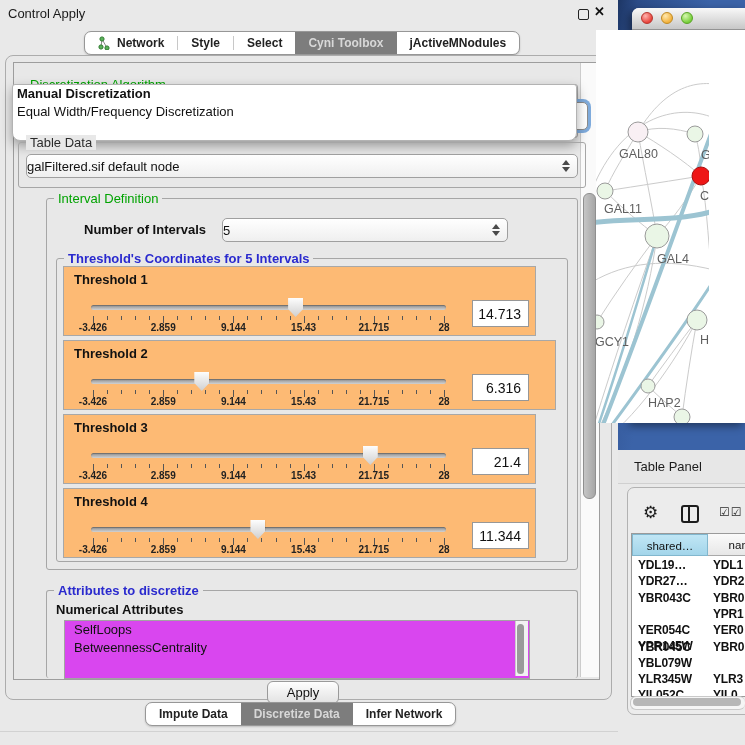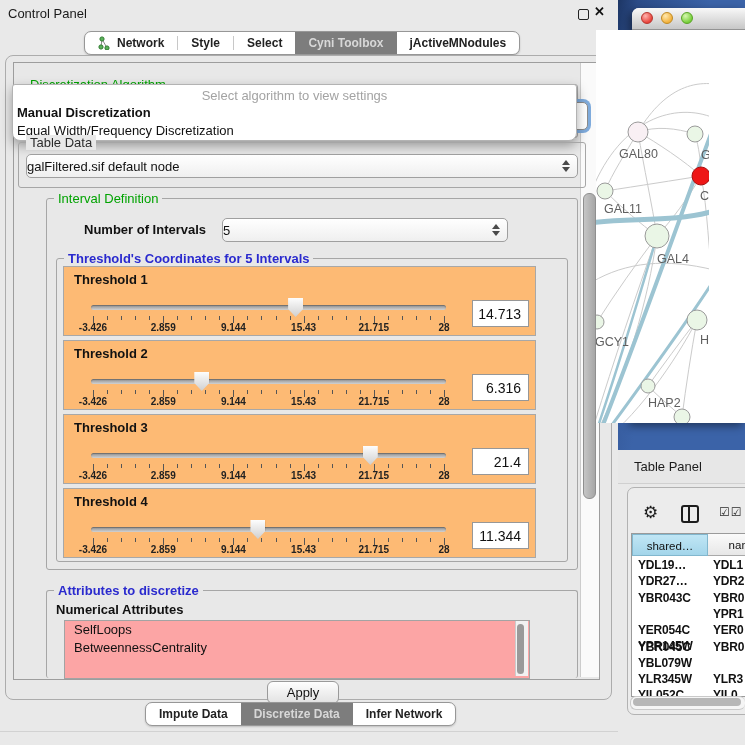--- a/index.html
+++ b/index.html
@@ -62,21 +62,21 @@
             background:linear-gradient(180deg,#8e8e8e,#d2d2d2);box-shadow:inset 0 1px 1px rgba(0,0,0,.25);}
   .th-thumb{position:absolute;top:31px;width:15px;height:19px;
             clip-path:polygon(0 0,100% 0,100% 58%,50% 100%,0 58%);
             background:linear-gradient(#fdfdfd,#cfcfcf);filter:drop-shadow(0 1px 1px rgba(0,0,0,.45));}
   .tick{position:absolute;width:1px;background:#555;top:49px;}
   .th-scale{position:absolute;top:55px;transform:translateX(-50%);font-size:10px;font-weight:bold;color:#222;}
   .th-value{position:absolute;left:408px;top:33px;width:57px;height:27px;background:#fff;border:1px solid #979797;
             font-size:14px;text-align:right;line-height:27px;padding-right:7px;box-sizing:border-box;}
 
   
-  #attr-list{left:64px;top:620px;width:464px;height:57px;background:#fca5a5;border:1px solid #a3a3a3;overflow:hidden;}
+  #attr-list{left:64px;top:620px;width:464px;height:57px;background:#d946ef;border:1px solid #a3a3a3;overflow:hidden;}
   #attr-list .item{height:18px;line-height:18px;padding-left:9px;font-size:13px;}
   #attr-scroll{left:515px;top:621px;width:12px;height:55px;background:#f2f2f2;border-left:1px solid #ccc;}
   #attr-thumb{left:517px;top:624px;width:7px;height:50px;background:#9a9a9a;border-radius:4px;}
 
   #apply-btn{left:267px;top:681px;width:70px;height:21px;border:1px solid #9a9a9a;border-radius:6px;
              background:linear-gradient(#fefefe,#e2e2e2);font-size:13px;text-align:center;line-height:21px;}
   #bottom-line{left:0;top:731px;width:618px;height:1px;background:#d2d2d2;}
 
   
   #desktop{left:618px;top:0;width:127px;height:450px;
@@ -105,21 +105,21 @@
   #tp-h1{left:0;width:76px;background:linear-gradient(#c0e6f5,#a3d5ea);border:1px solid #82b7ce;}
   #tp-h2{left:76px;width:70px;background:linear-gradient(#fafafa,#e7e7e7);border-bottom:1px solid #a9a9a9;}
   .tp-cell{position:absolute;font-size:12px;font-weight:600;letter-spacing:-.2px;white-space:nowrap;}
   #tp-hscroll{left:630px;top:696px;width:114px;height:12px;background:#f5f5f5;border:1px solid #c9c9c9;
               border-radius:6px;border-right:none;}
   #tp-hthumb{left:633px;top:698px;width:108px;height:8px;background:#b7b7b7;border-radius:4px;}
 </style>
 </head>
 <body>
 
-<div class="abs" id="cp-title">Control Panel</div>
+<div class="abs" id="cp-title">Control Apply</div>
 <div class="abs" id="float-btn"></div>
 <div class="abs" id="close-btn">✕</div>
 
 <div class="abs seg-bar" id="top-tabs">
     <span class="seg">
       <svg class="net-ico" width="13" height="14" viewBox="0 0 13 14">
         <line x1="4" y1="3" x2="3" y2="11" stroke="#8a8a8a"></line>
         <line x1="4" y1="3" x2="9" y2="12" stroke="#8a8a8a"></line>
         <circle cx="4" cy="3" r="2.1" fill="#59b259" stroke="#2f7a2f"></circle>
         <circle cx="3" cy="11" r="2.1" fill="#59b259" stroke="#2f7a2f"></circle>
@@ -146,21 +146,20 @@
 <div class="abs" id="inner-panel"></div>
 <div class="abs" id="scroll-area"></div>
 <div class="abs" id="v-scroll"></div>
 <div class="abs" id="v-thumb"></div>
 
 <div class="abs grp" style="left:18px;top:84px;width:558px;height:52px;"></div>
 <div class="abs grp-title t-green" style="left:26px;top:77px;">Discretization Algorithm</div>
 <div class="abs" id="ghost-combo"></div>
 
 <div class="abs" id="alg-popup">
-  <span class="ph">Select algorithm to view settings</span>
 <span class="opt bold">Manual Discretization</span>
     <span class="opt">Equal Width/Frequency Discretization</span>
   </div>
 
 <div class="abs grp" style="left:18px;top:142px;width:566px;height:44px;"></div>
 <div class="abs grp-title t-dark" style="left:26px;top:135px;">Table Data</div>
 <div class="abs combo" style="left:26px;top:154px;width:552px;height:24px;">
   <span>galFiltered.sif default node</span>
   <span class="stepper">
       <i class="up"></i>
@@ -213,21 +212,21 @@
       <div class="tick" style="left: 380px; height: 7px;"></div>
       <div class="th-scale" style="left: 29px;">-3.426</div>
       <div class="th-scale" style="left: 99.2px;">2.859</div>
       <div class="th-scale" style="left: 169.4px;">9.144</div>
       <div class="th-scale" style="left: 239.6px;">15.43</div>
       <div class="th-scale" style="left: 309.8px;">21.715</div>
       <div class="th-scale" style="left: 380px;">28</div>
       <div class="th-thumb" style="left: 224.096px;"></div>
       <div class="th-value">14.713</div>
     </div>
-    <div class="th-row" style="top: 340px;">
+    <div class="th-row" style="top: 340px; padding-left: 20px;">
       <div class="th-label">Threshold 2</div>
       <div class="th-track"></div>
       <div class="tick" style="left: 29px; height: 7px;"></div>
       <div class="tick" style="left: 43.04px; height: 4px;"></div>
       <div class="tick" style="left: 57.08px; height: 4px;"></div>
       <div class="tick" style="left: 71.12px; height: 4px;"></div>
       <div class="tick" style="left: 85.16px; height: 4px;"></div>
       <div class="tick" style="left: 99.2px; height: 7px;"></div>
       <div class="tick" style="left: 113.24px; height: 4px;"></div>
       <div class="tick" style="left: 127.28px; height: 4px;"></div>

